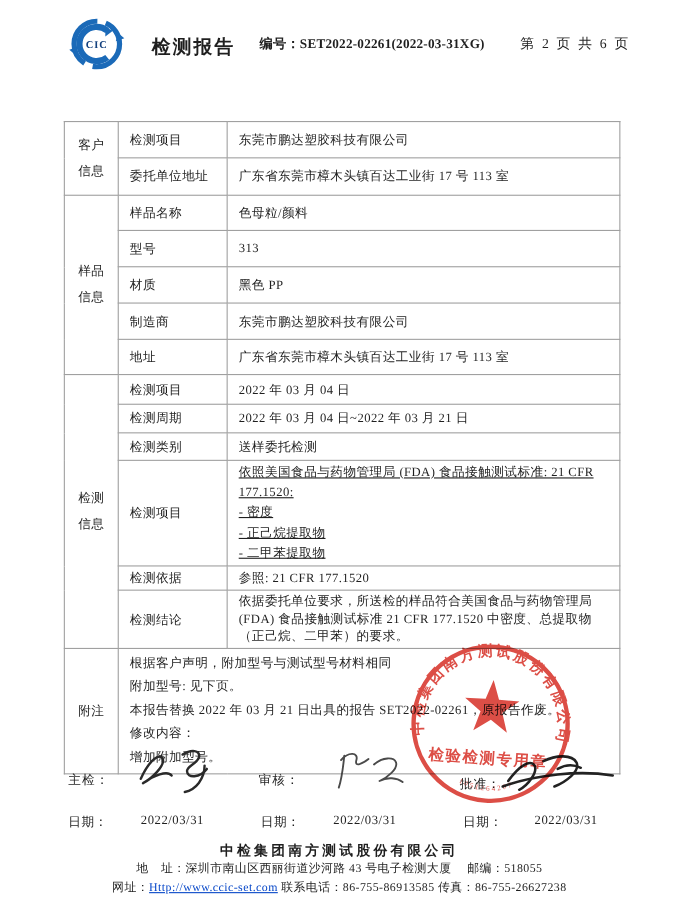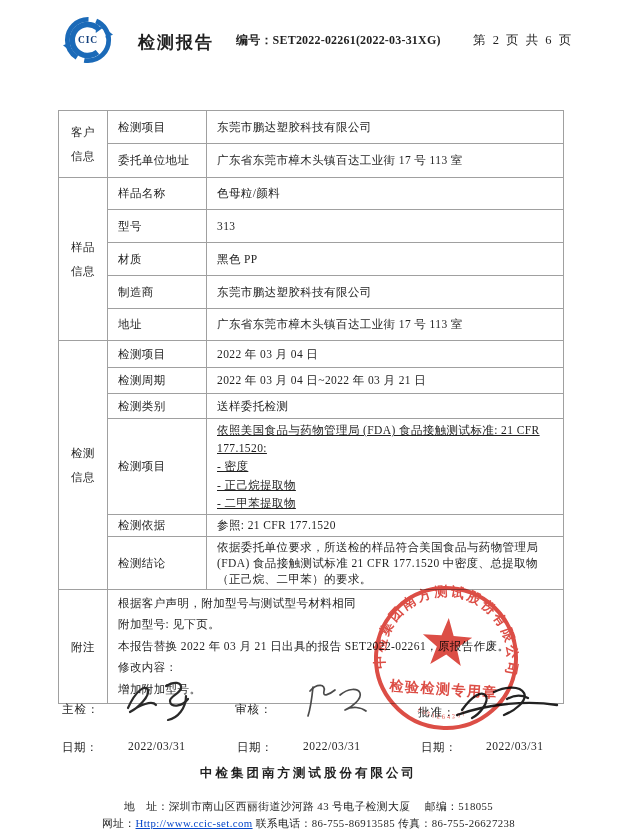--- a/index.html
+++ b/index.html
@@ -32,21 +32,21 @@
   .sdate { position:absolute; letter-spacing:.5px; }
   .sig-svg { position:absolute; }
   
   .stamp {
     position:absolute; left:366px; top:578px; width:160px; height:160px;
     mix-blend-mode:multiply; opacity:.88; transform:rotate(4deg); pointer-events:none;
   }
   
   .foot { position:absolute; left:0; top:765px; width:617px; text-align:center; }
   .foot-co { font-size:12.5px; font-weight:bold; letter-spacing:3px; }
-  .foot-line { font-size:10.8px; margin-top:18px; letter-spacing:.4px; }
+  .foot-line { font-size:10.8px; margin-top:1px; letter-spacing:.4px; }
   .foot-line2 { font-size:10.8px; margin-top:3px; letter-spacing:.4px; }
   .url { color:#0747c8; text-decoration:underline; }
 </style>
 </head>
 <body>
 
 <div class="hdr">
   <svg class="logo" width="52" height="50" viewBox="0 0 60 58">
     <circle cx="30" cy="29" r="24" fill="none" stroke="#1b6ab8" stroke-width="5.5" stroke-dasharray="62 9" stroke-dashoffset="20"></circle>
     <polygon points="53,18 59,23 50,26" fill="#1b6ab8"></polygon>

